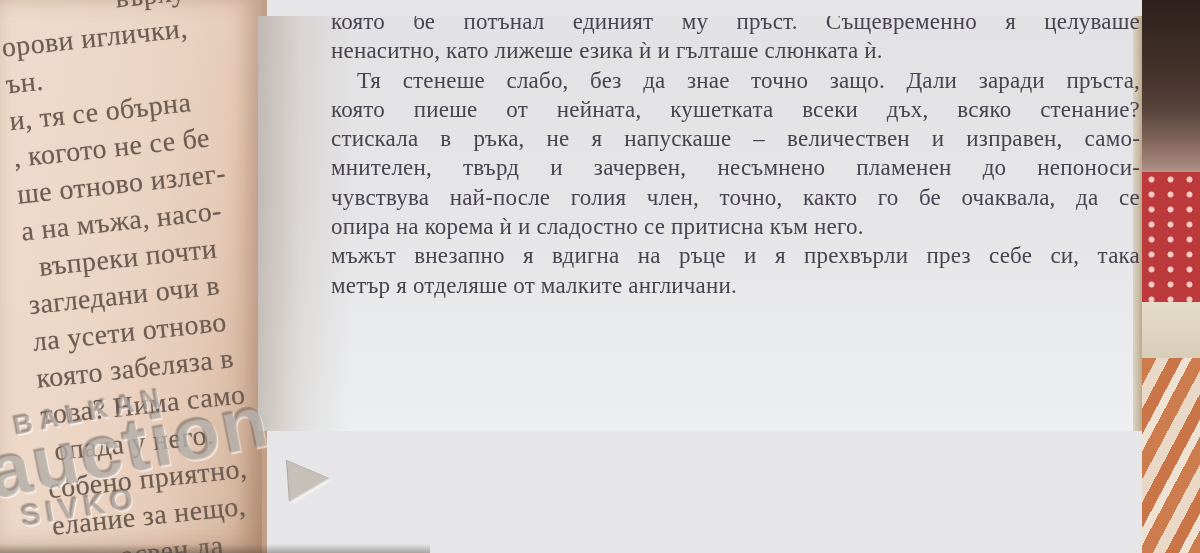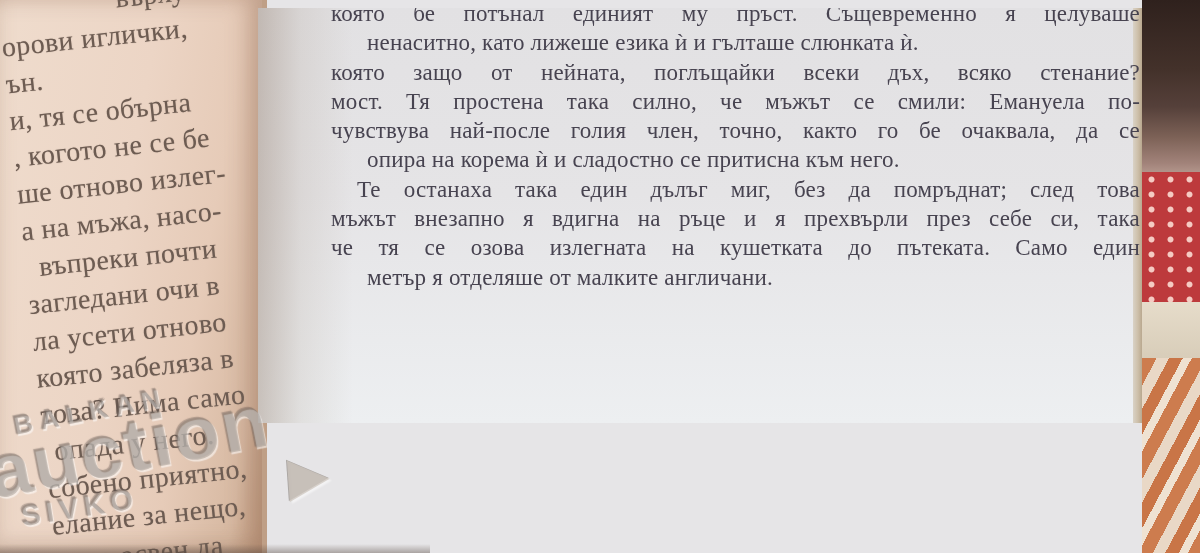--- a/index.html
+++ b/index.html
@@ -30,33 +30,33 @@
   .left-text{
     position:absolute;left:-4px;top:-8px;width:320px;
     transform:rotate(-6deg);transform-origin:0 0;
     font-size:28px;line-height:37px;color:#6d5c52;letter-spacing:.4px;
     text-shadow:0 0 1px rgba(109,92,82,.45);
     white-space:nowrap;
   }
   .ll{height:37px;}
   
   .right-page{
-    position:absolute;left:258px;top:8px;width:884px;height:415px;z-index:1;overflow:hidden;
+    position:absolute;left:258px;top:16px;width:884px;height:415px;z-index:1;overflow:hidden;
     background:linear-gradient(180deg,#e2e1e3 0%,#e5e4e6 45%,#edeff1 100%);
   }
   .rp-gutter{position:absolute;left:0;top:0;width:95px;height:100%;
     background:linear-gradient(90deg,rgba(140,118,100,.38) 0%,rgba(170,155,140,.18) 45%,rgba(255,255,255,0) 100%);}
   .page-edge{position:absolute;right:0;top:0;width:9px;height:100%;
     background:linear-gradient(90deg,#d9d2c6 0%,#cdbfa9 55%,#b9a88f 100%);}
   .right-text{
     position:absolute;left:73px;top:-9px;width:809px;
     font-size:23px;line-height:29.3px;color:#474350;letter-spacing:.2px;
   }
   .rl{height:29.3px;text-align:justify;text-align-last:justify;}
-  .rl.end{text-align:right;text-align-last:left;margin-left:36px;}
+  .rl.end{text-align:right;text-align-last:left;}
   .rl.ind{text-indent:26px;}
   .pagenum{
     position:absolute;left:462px;top:529px;width:60px;
     font-size:22px;font-weight:bold;color:#3d4150;letter-spacing:1px;
   }
   
   .bottom-shadow{position:absolute;left:0;bottom:0;width:430px;height:9px;z-index:3;
     background:linear-gradient(180deg,rgba(90,78,70,0) 0%,rgba(80,66,58,.40) 100%);}
   
   .watermark{position:absolute;left:0;top:0;width:100%;height:100%;z-index:5;pointer-events:none;}
@@ -103,27 +103,27 @@
       <div class="ll">ение  освен да</div>
     </div>
   </div>
 
   <div class="right-page">
     <div class="rp-gutter"></div>
     <div class="page-edge"></div>
     <div class="right-text">
       <div class="rl">която бе потънал единият му пръст. Същевременно я целуваше</div>
       <div class="rl end">ненаситно, като лижеше езика ѝ и гълташе слюнката ѝ.</div>
-      <div class="rl">която защо от нейната, поглъщайки всеки дъх, всяко стенание?</div>
-      <div class="rl">мост. Тя простена така силно, че мъжът се смили: Емануела по-</div>
+      <div class="rl ind">Тя стенеше слабо, без да знае точно защо. Дали заради пръста,</div>
+      <div class="rl">която пиеше от нейната, кушетката всеки дъх, всяко стенание?</div>
+      <div class="rl">стискала в ръка, не я напускаше – величествен и изправен, само-</div>
+      <div class="rl">мнителен, твърд и зачервен, несъмнено пламенен до непоноси-</div>
       <div class="rl">чувствува най-после голия член, точно, както го бе очаквала, да се</div>
       <div class="rl end">опира на корема ѝ и сладостно се притисна към него.</div>
-      <div class="rl ind">Те останаха така един дълъг миг, без да помръднат; след това</div>
       <div class="rl">мъжът внезапно я вдигна на ръце и я прехвърли през себе си, така</div>
-      <div class="rl">че тя се озова излегната на кушетката до пътеката. Само един</div>
       <div class="rl end">метър я отделяше от малките англичани.</div>
     </div>
     <div class="pagenum">19</div>
   </div>
 
   <div class="bottom-shadow"></div>
 
   <div class="watermark">
     <div class="wm wm-balkan">BALKAN</div>
     <div class="wm wm-auction">auction</div>

